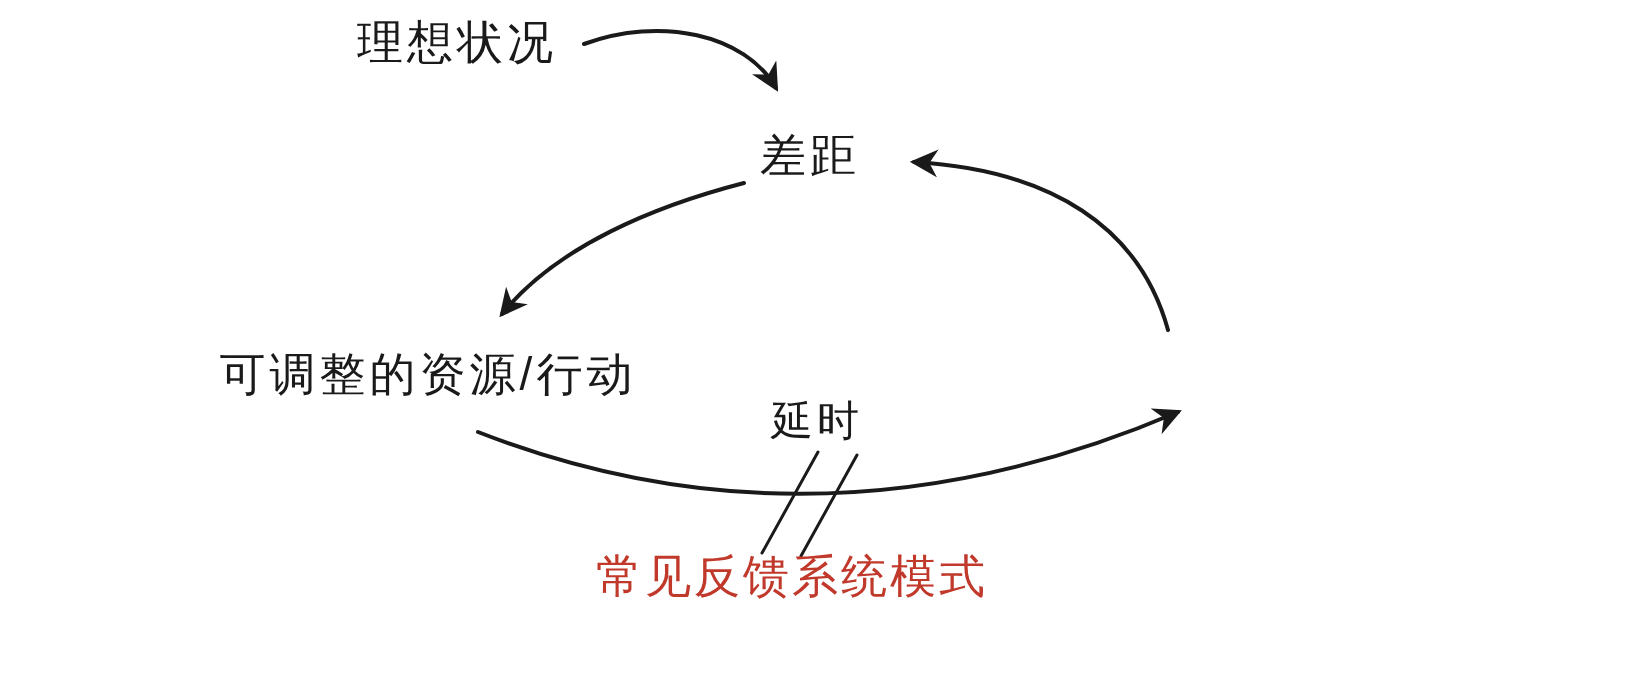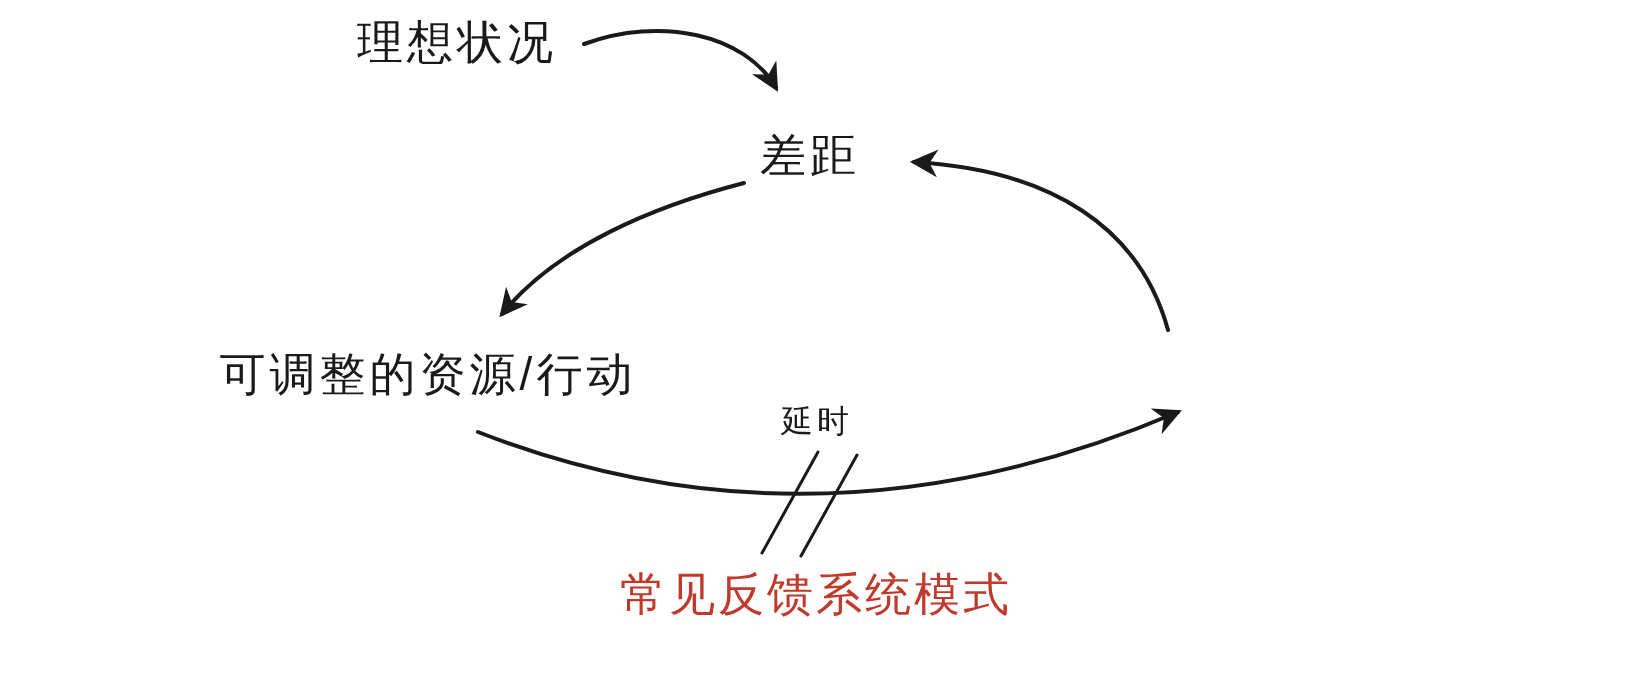--- a/index.html
+++ b/index.html
@@ -25,21 +25,21 @@
   .node-label {
     position: absolute;
     transform: translate(-50%, -50%);
     font-size: 46px;
     letter-spacing: 4px;
     color: #1a1a1a;
     white-space: nowrap;
     line-height: 1;
   }
   .node-label.small {
-    font-size: 32px;
+    font-size: 42px;
   }
   .caption-label {
     position: absolute;
     transform: translate(-50%, -50%);
     font-size: 46px;
     letter-spacing: 3px;
     color: #c0392b;
     white-space: nowrap;
     line-height: 1;
   }
@@ -81,15 +81,15 @@
 
   <div class="node-label" style="left:457px; top:42px;">理想状况</div>
 
   <div class="node-label" style="left:810px; top:155px;">差距</div>
 
   <div class="node-label" style="left:428px; top:374px;">可调整的资源/行动</div>
 
 
   <div class="node-label small" style="left:817px; top:421px;">延时</div>
 
-  <div class="caption-label" style="left:792px; top:594px;margin-left:24px;">常见反馈系统模式</div>
+  <div class="caption-label" style="left:792px; top:576px;">常见反馈系统模式</div>
 
 </div>
 
 </body></html>

